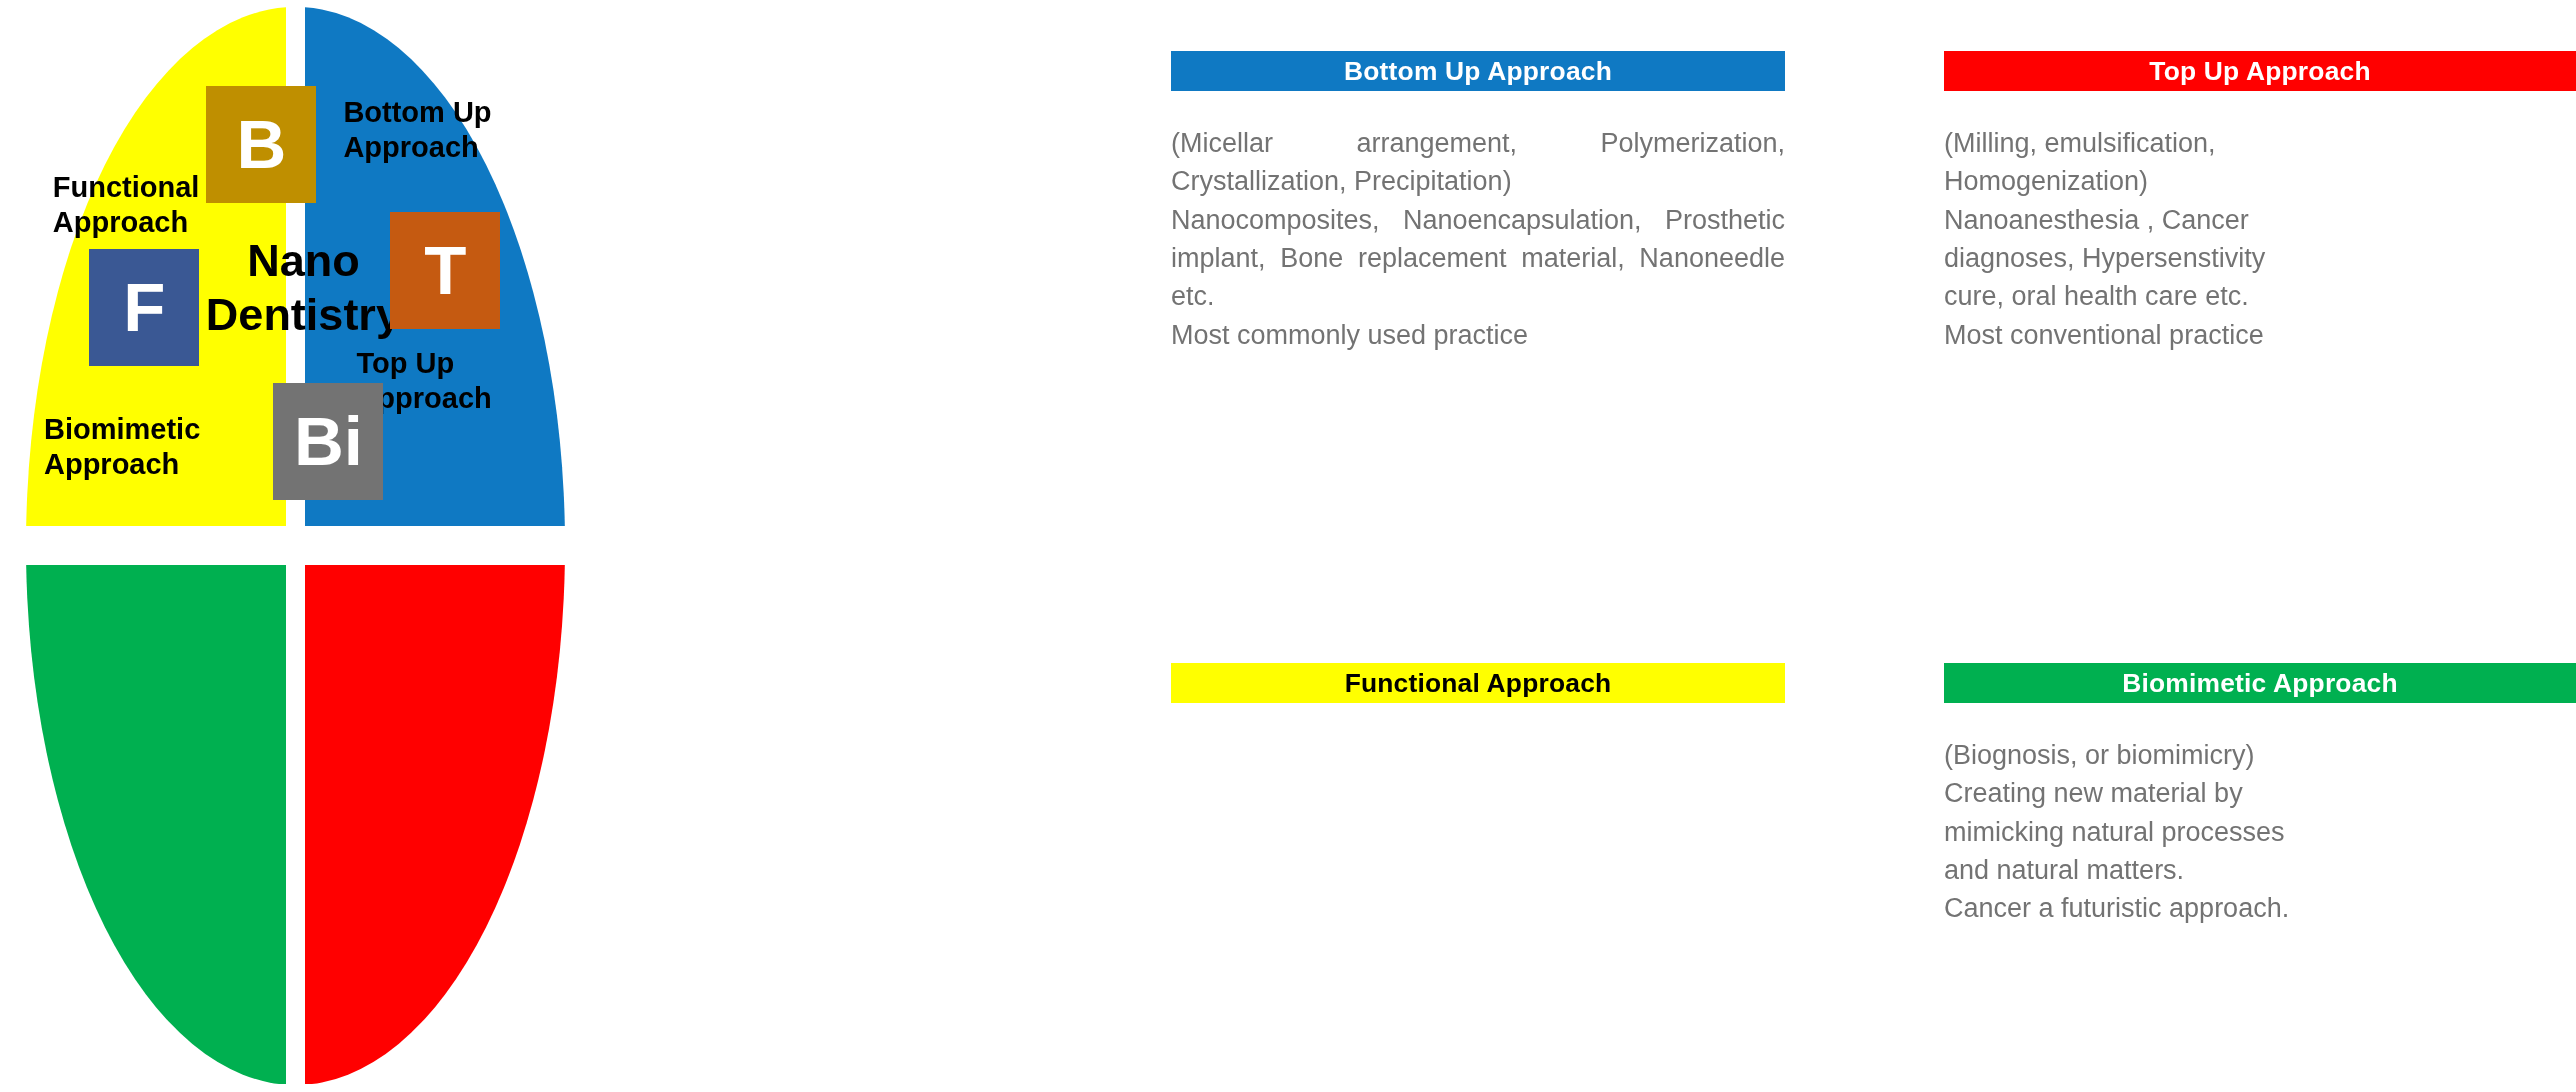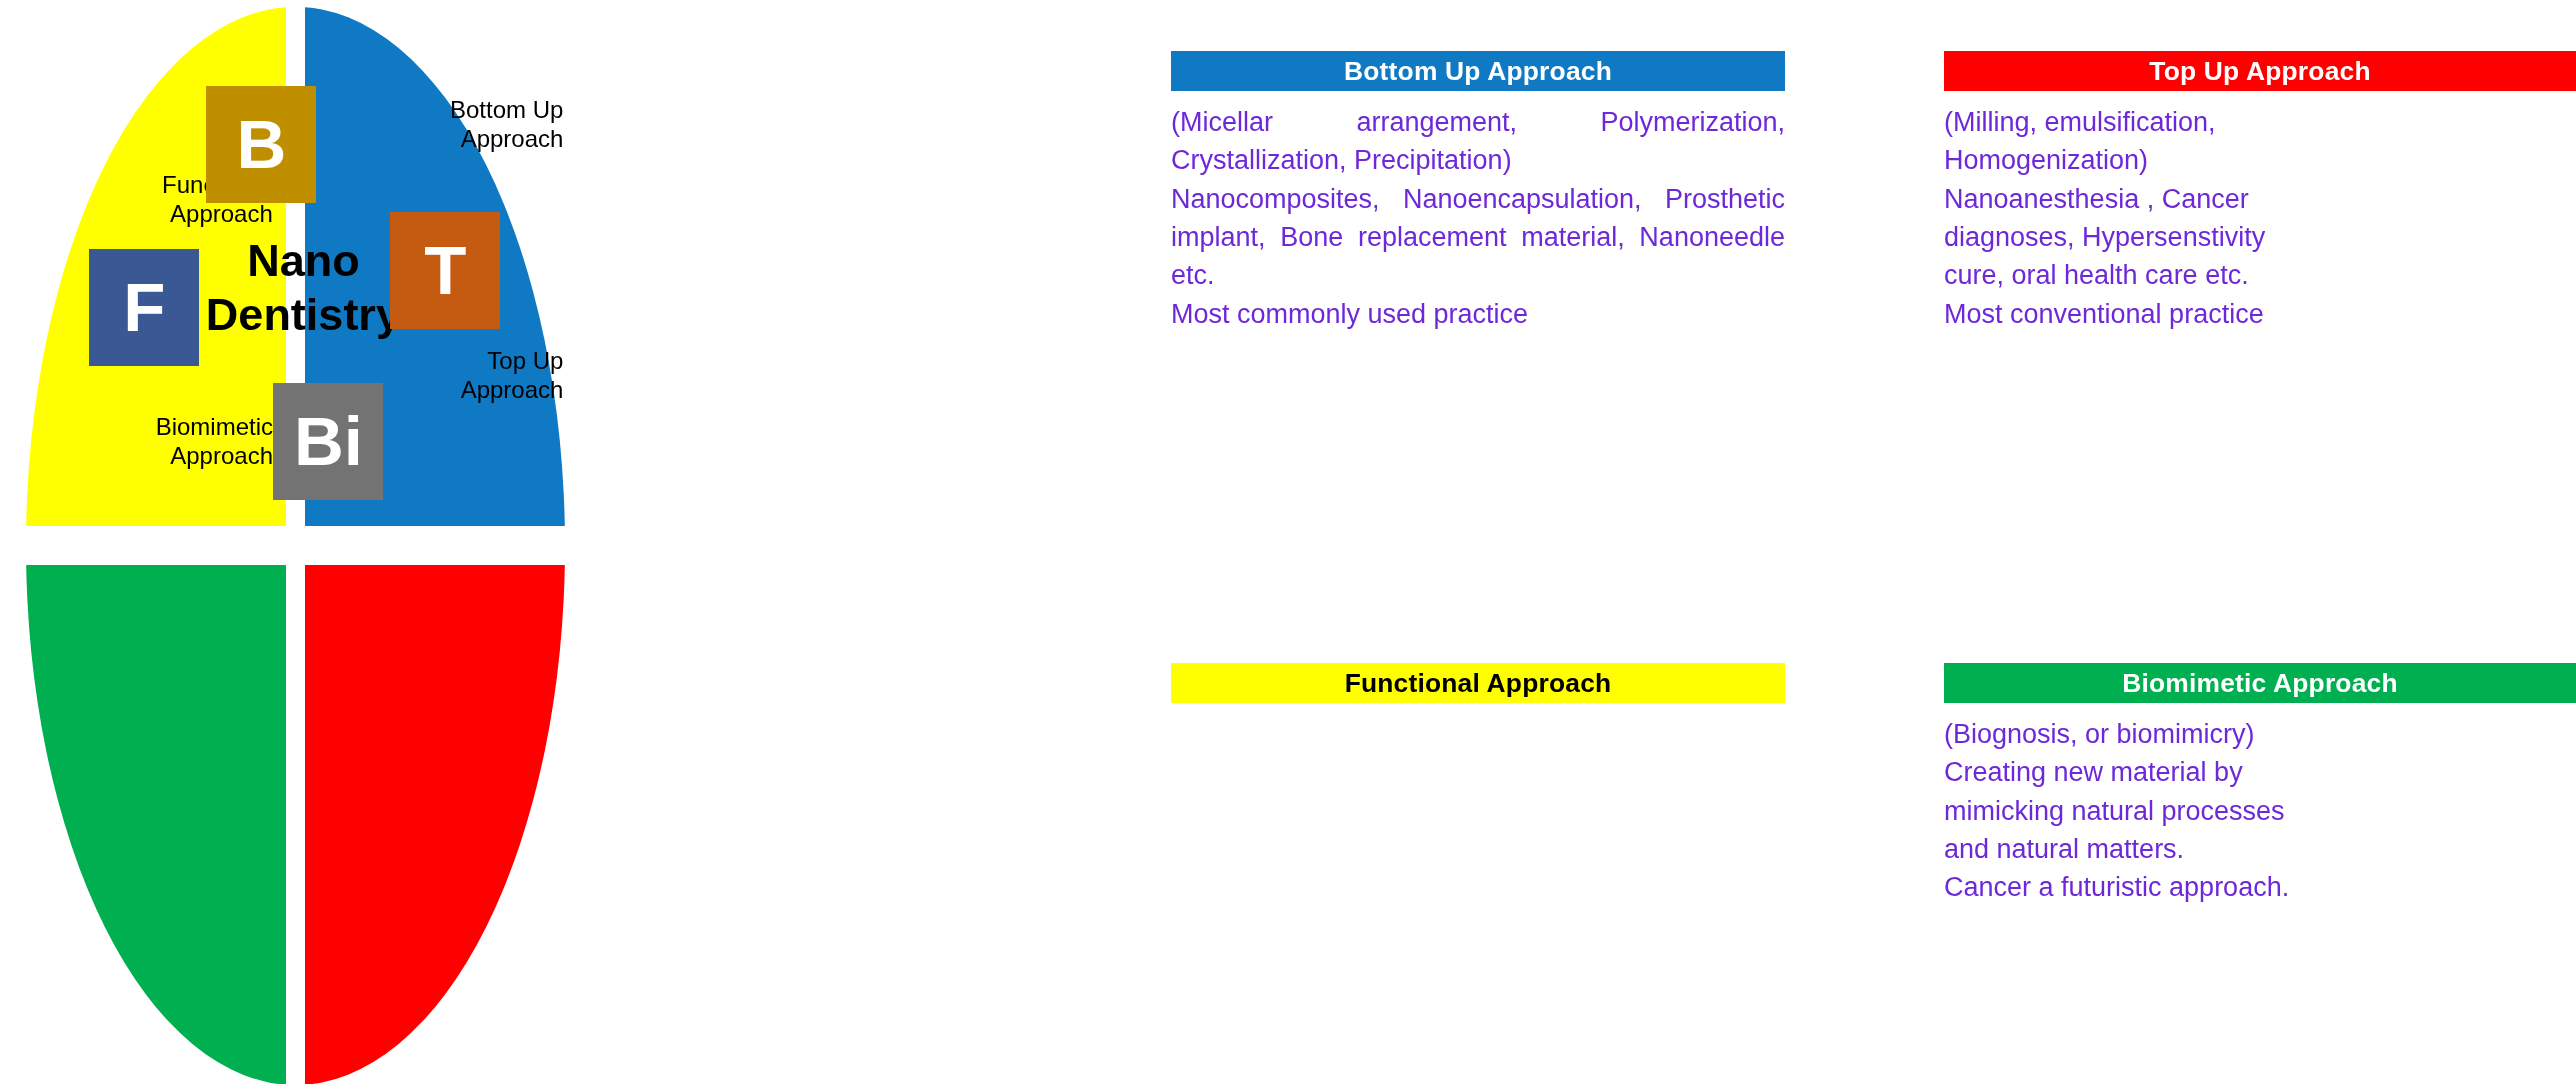--- a/index.html
+++ b/index.html
@@ -43,25 +43,25 @@
   #quad-bottomup .quad-inner { left: -279px; top: 0; background: #0F79C3; }
   
   #quad-biomimetic { left: 0; top: 558px; }
   #quad-biomimetic .quad-inner { left: 0; top: -558px; background: #00B050; }
   
   #quad-topup { left: 279px; top: 558px; }
   #quad-topup .quad-inner { left: -279px; top: -558px; background: #FF0000; }
 
   .quad-label {
     position: absolute;
-    font-weight: normal;
-    font-size: 24px;
+    font-weight: bold;
+    font-size: 29px;
     line-height: 1.22;
     color: #000000;
-    text-align: right;
+    text-align: left;
     white-space: pre-line;
     z-index: 5;
   }
   #label-functional { left: 26.4px;  top: 163px; width: 220px; }
   #label-bottomup   { left: 317px; top: 88px; width: 220px; }
   #label-biomimetic { left: 17.6px;  top: 405px; width: 229px; }
   #label-topup      { left: 330px; top: 339px; width: 207px; }
 
   
   #center-title {
@@ -100,24 +100,24 @@
   .panel-header {
     height: 40px;
     display: flex;
     align-items: center;
     justify-content: center;
     font-weight: bold;
     font-size: 26.4px;
     letter-spacing: 0.2px;
   }
   .panel-body {
-    margin-top: 12px;
+    margin-top: 33px;
     font-size: 27px;
     line-height: 1.42;
-    color: #6d28d9;
+    color: #737373;
     white-space: pre-line;
   }
   .panel-body.justify { text-align: justify; }
 
   #panel-bottom-up   { left: 1171px; top: 51px;  width: 614px; }
   #panel-top-up      { left: 1944px; top: 51px;  width: 632px; }
   #panel-functional  { left: 1171px; top: 663px; width: 614px; }
   #panel-biomimetic  { left: 1944px; top: 663px; width: 632px; }
 
   #panel-bottom-up  .panel-header { background: #0F79C3; color: #ffffff; }

